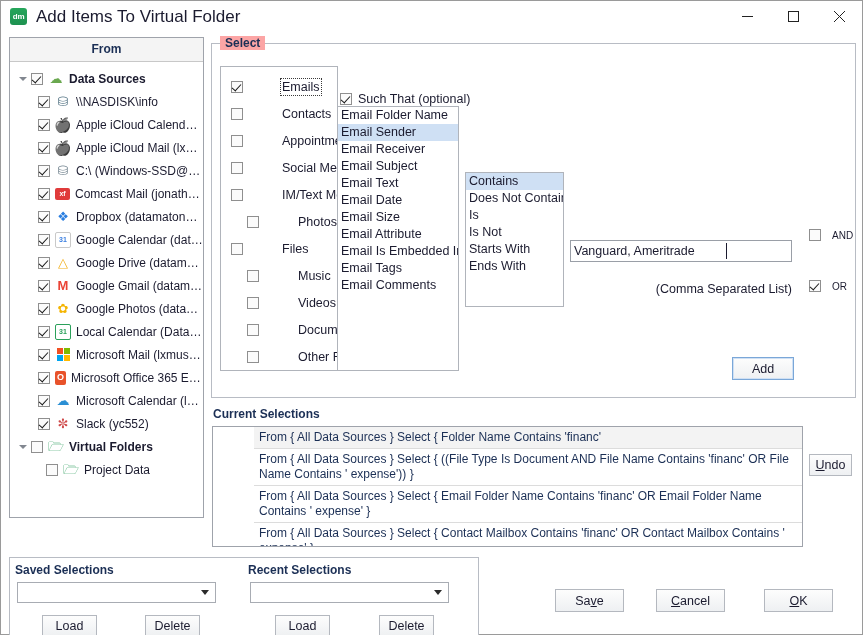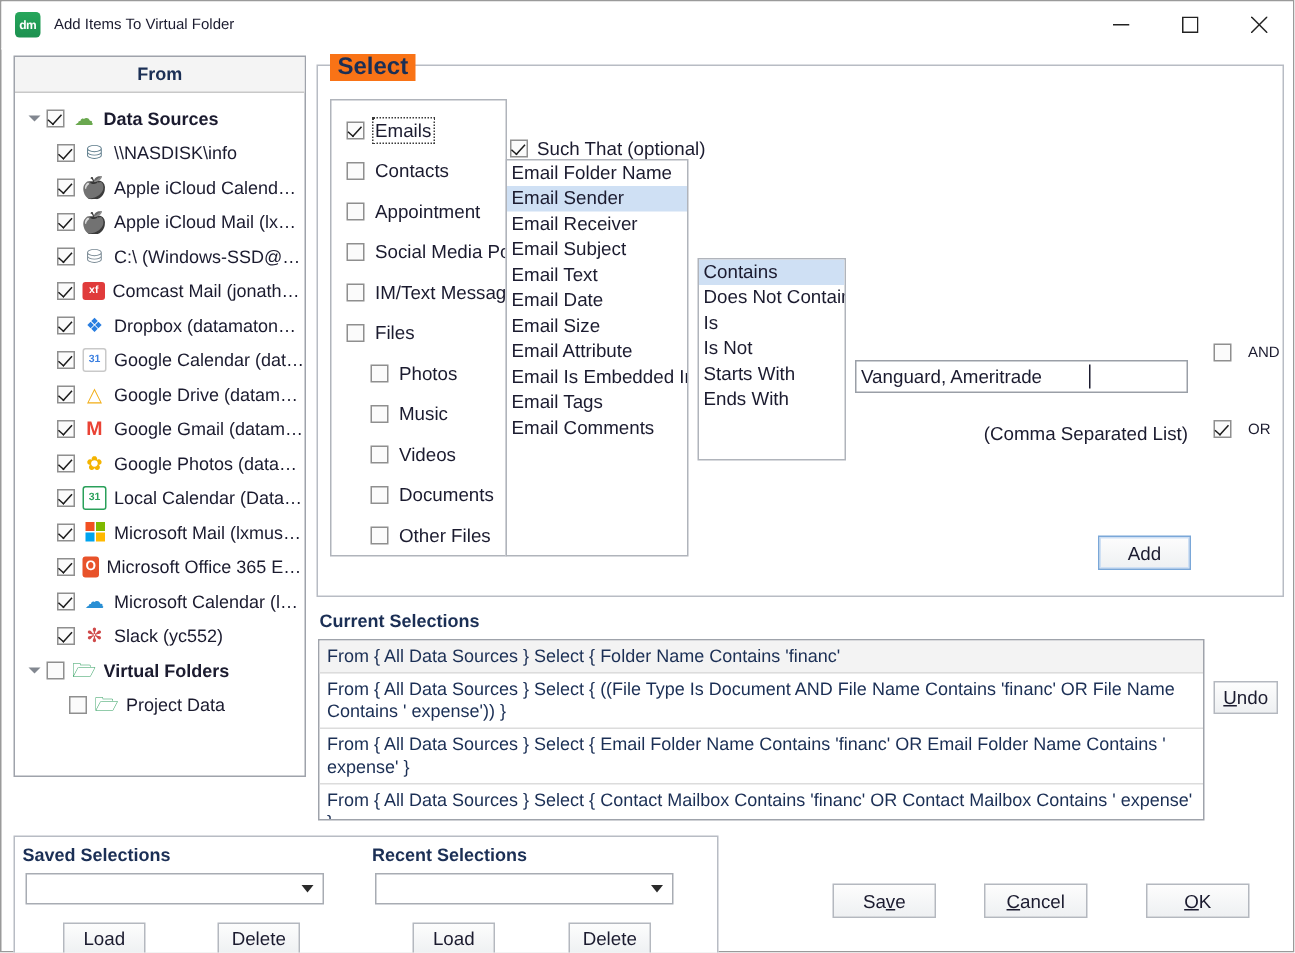--- a/index.html
+++ b/index.html
@@ -30,21 +30,21 @@
     border-bottom: 1px solid #ffffff;
   }
   .app-icon {
     width: 17px; height: 17px; margin-left: 9px; margin-right: 9px;
     border-radius: 3px;
     background: linear-gradient(#26a65b, #1d9150);
     color: #ffffff; font-size: 8px; font-weight: bold;
     display: flex; align-items: center; justify-content: center;
     letter-spacing: -0.3px;
   }
-  .title-text { font-size: 10px; color: #1b1b2f; }
+  .title-text { font-size: 17px; color: #1b1b2f; }
   .win-btns { margin-left: auto; display: flex; height: 31px; }
   .win-btn {
     width: 46px; height: 31px;
     display: flex; align-items: center; justify-content: center;
     color: #222;
   }
 
   
   .content {
     flex: 1; position: relative;
@@ -125,32 +125,32 @@
   .ms-grid { width:13px; height:13px; display:grid; grid-template-columns:1fr 1fr; grid-template-rows:1fr 1fr; gap:1px; }
   .ms-grid i { display:block; }
 
   
   #select-group {
     position: absolute; left: 210px; top: 10px; width: 645px; height: 355px;
     border: 1px solid #b8bcc4; box-sizing: border-box; background: #fff;
   }
   .gb-title {
     position: absolute; left: 8px; top: -8px;
-    background: #f97316; padding: 0 5px;
-    font-weight: bold; font-size: 16px; color: #1b2f55;
+    background: #fca5a5; padding: 0 5px;
+    font-weight: bold; font-size: 12px; color: #1b2f55;
   }
 
   #type-list {
     position: absolute; left: 8px; top: 22px; width: 118px; height: 305px;
     border: 1px solid #b0b4bb; background: #fff; box-sizing: border-box;
     padding-top: 6px;
   }
   .type-row {
     display: flex; align-items: center; height: 27px;
-    padding-left: 10px; white-space: nowrap; overflow: hidden;
+    padding-left: 10px; white-space: nowrap; overflow: hidden; gap: 32px;
   }
   .type-row.sub { padding-left: 26px; }
   .type-row .cbox { margin-right: 7px; }
   .type-lbl { font-size: 12.5px; }
   .type-lbl.focus {
     outline: 1px dotted #3a3a3a; outline-offset: 1px;
   }
 
   
   #suchthat {
@@ -222,20 +222,21 @@
   }
   #cursel-box {
     position: absolute; left: 211px; top: 393px; width: 591px; height: 121px;
     border: 1px solid #9fa3ab; background: #fff; box-sizing: border-box;
     overflow: hidden;
   }
   .sel-row {
     border-bottom: 1px solid #dcdcdc;
     padding: 3px 5px; font-size: 12px; line-height: 15px;
     color: #1b2f55;
+    margin-left: 41px;
   }
   .sel-row.alt { background: #f3f3f3; }
   #undo-btn { position: absolute; left: 808px; top: 421px; width: 43px; height: 22px; }
 
   
   #bottom-panel {
     position: absolute; left: 8px; top: 524px; width: 470px; height: 95px;
     border: 1px solid #b8bcc4; box-sizing: border-box; background: #fff;
   }
   .sec-title { position: absolute; font-weight: bold; font-size: 12px; color: #1b2f55; }
@@ -418,27 +419,27 @@
             <span class="type-lbl">Appointment</span>
           </div>
           <div class="type-row">
             <span class="cbox"></span>
             <span class="type-lbl">Social Media Post</span>
           </div>
           <div class="type-row">
             <span class="cbox"></span>
             <span class="type-lbl">IM/Text Messages</span>
           </div>
+          <div class="type-row sub">
+            <span class="cbox"></span>
+            <span class="type-lbl">Photos</span>
+          </div>
           <div class="type-row">
             <span class="cbox"></span>
             <span class="type-lbl">Files</span>
-          </div>
-          <div class="type-row sub">
-            <span class="cbox"></span>
-            <span class="type-lbl">Photos</span>
           </div>
           <div class="type-row sub">
             <span class="cbox"></span>
             <span class="type-lbl">Music</span>
           </div>
           <div class="type-row sub">
             <span class="cbox"></span>
             <span class="type-lbl">Videos</span>
           </div>
           <div class="type-row sub">

